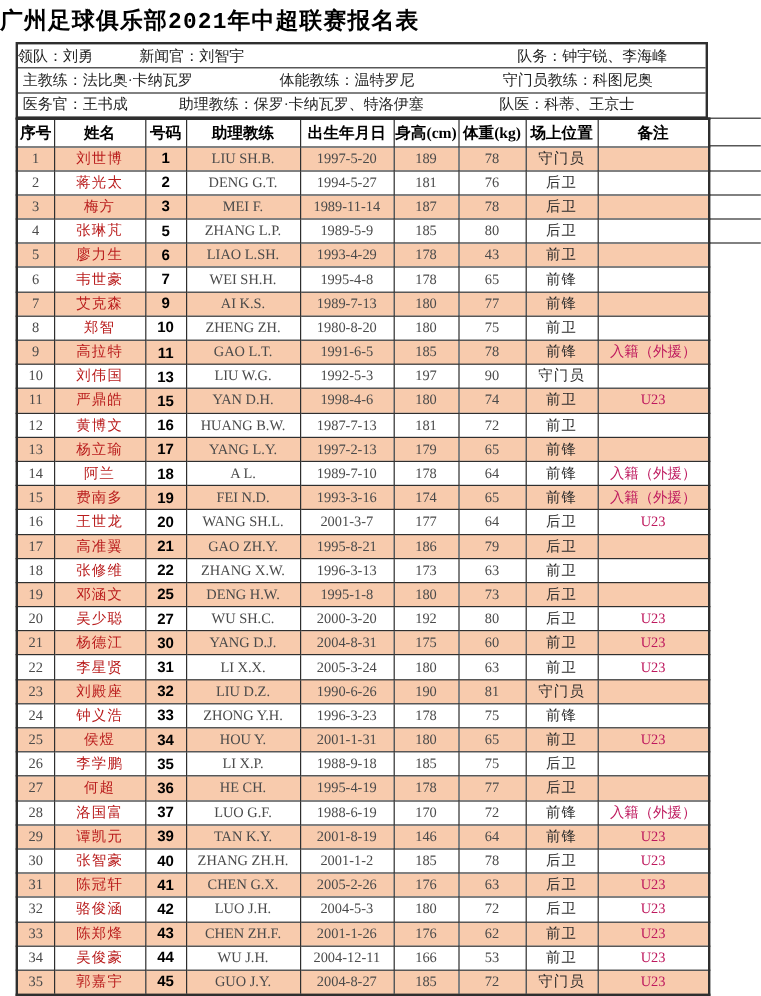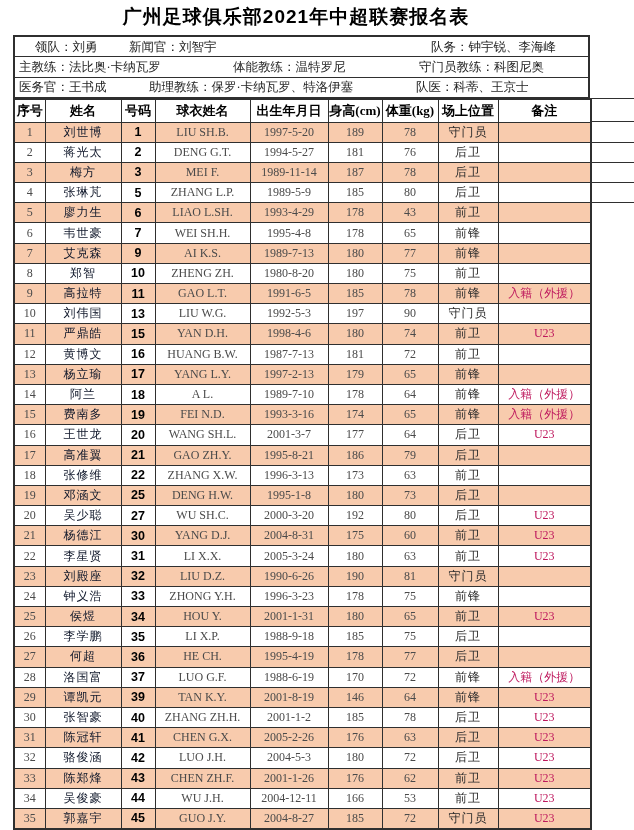--- a/index.html
+++ b/index.html
@@ -1,23 +1,23 @@
 <!DOCTYPE html>
 <html><head>
 <meta charset="utf-8">
 <style>
   html,body{margin:0;padding:0;}
   body{
     width:634px;height:830px;position:relative;background:#ffffff;
     font-family:"Liberation Sans",sans-serif;overflow:hidden;
   }
   .title{
-    position:absolute;top:4px;left:0;width:592px;text-align:center;
+    position:absolute;top:4px;left:0;width:592px;text-align:left;
     font-size:19px;font-weight:bold;color:#000;letter-spacing:1px;
-    font-family:Liberation Sans, sans-serif;
+    font-family:Liberation Mono, monospace;
   }
   .info-box{
     position:absolute;left:13px;top:35px;width:577px;height:64px;
     border:2px solid var(--bd,#2f2f2f);box-sizing:border-box;
     display:flex;flex-direction:column;
   }
   .info-row{
     position:relative;flex:1;border-bottom:1px solid var(--bd,#2f2f2f);
     font-size:12.5px;color:#1e1e1e;font-family:"Liberation Serif",serif;
   }
@@ -36,42 +36,42 @@
   }
   .roster thead tr{height:23px;}
   .roster tbody tr{height:20.2px;background:#fff;}
   .roster tbody tr.alt{background:var(--row-hl,#F8CBAD);}
   .roster th{
     font-size:13px;font-weight:bold;color:#000;
     font-family:"Liberation Serif",serif;
   }
   .roster td{font-size:12px;color:#333;font-family:"Liberation Serif",serif;}
   td.col-seq{color:#4a4a4a;}
-  td.col-name{color:#0f172a;letter-spacing:1px;}
+  td.col-name{color:#b91c1c;letter-spacing:1px;}
   td.col-number{
     font-family:"Liberation Sans",sans-serif;font-weight:bold;
     color:#000;font-size:12.5px;
   }
   td.col-jersey,td.col-dob,td.col-height,td.col-weight{color:#4a4a4a;}
   td.col-position{color:#2a2a2a;letter-spacing:1px;}
   td.col-note{color:#be185d;}
   .edge-line{
     position:absolute;left:590px;width:44px;height:1px;
     background:var(--bd,#2f2f2f);
   }
 </style>
 </head>
 <body style="--row-hl: #F8CBAD; --bd: #2f2f2f;">
 
 <div class="title">广州足球俱乐部2021年中超联赛报名表</div>
 
 <div class="info-box">
   <div class="info-row">
-    <span style="left:20px">领队：刘勇</span>
-    <span style="left:114px">新闻官：刘智宇</span>
+    <span style="left:0">领队：刘勇</span>
+    <span style="left:101px">新闻官：刘智宇</span>
     <span style="left:416px">队务：钟宇锐、李海峰</span>
   </div>
   <div class="info-row">
     <span style="left:4px">主教练：法比奥·卡纳瓦罗</span>
     <span style="left:218px">体能教练：温特罗尼</span>
     <span style="left:404px">守门员教练：科图尼奥</span>
   </div>
   <div class="info-row">
     <span style="left:4px">医务官：王书成</span>
     <span style="left:134px">助理教练：保罗·卡纳瓦罗、特洛伊塞</span>
@@ -89,21 +89,21 @@
       <col style="width:54px">
     <col style="width:56px">
       <col style="width:60px">
       <col style="width:93px">
   </colgroup>
   <thead>
     <tr>
         <th class="col-seq">序号</th>
         <th class="col-name">姓名</th>
         <th class="col-number">号码</th>
-        <th class="col-jersey">球衣姓名</th>
+        <th class="col-jersey">助理教练</th>
         <th class="col-dob">出生年月日</th>
         <th class="col-height">身高(cm)</th>
         <th class="col-weight">体重(kg)</th>
         <th class="col-position">场上位置</th>
         <th class="col-note">备注</th>
       </tr>
   </thead>
   <tbody>
       <tr class="alt">
         <td class="col-seq">1</td>

